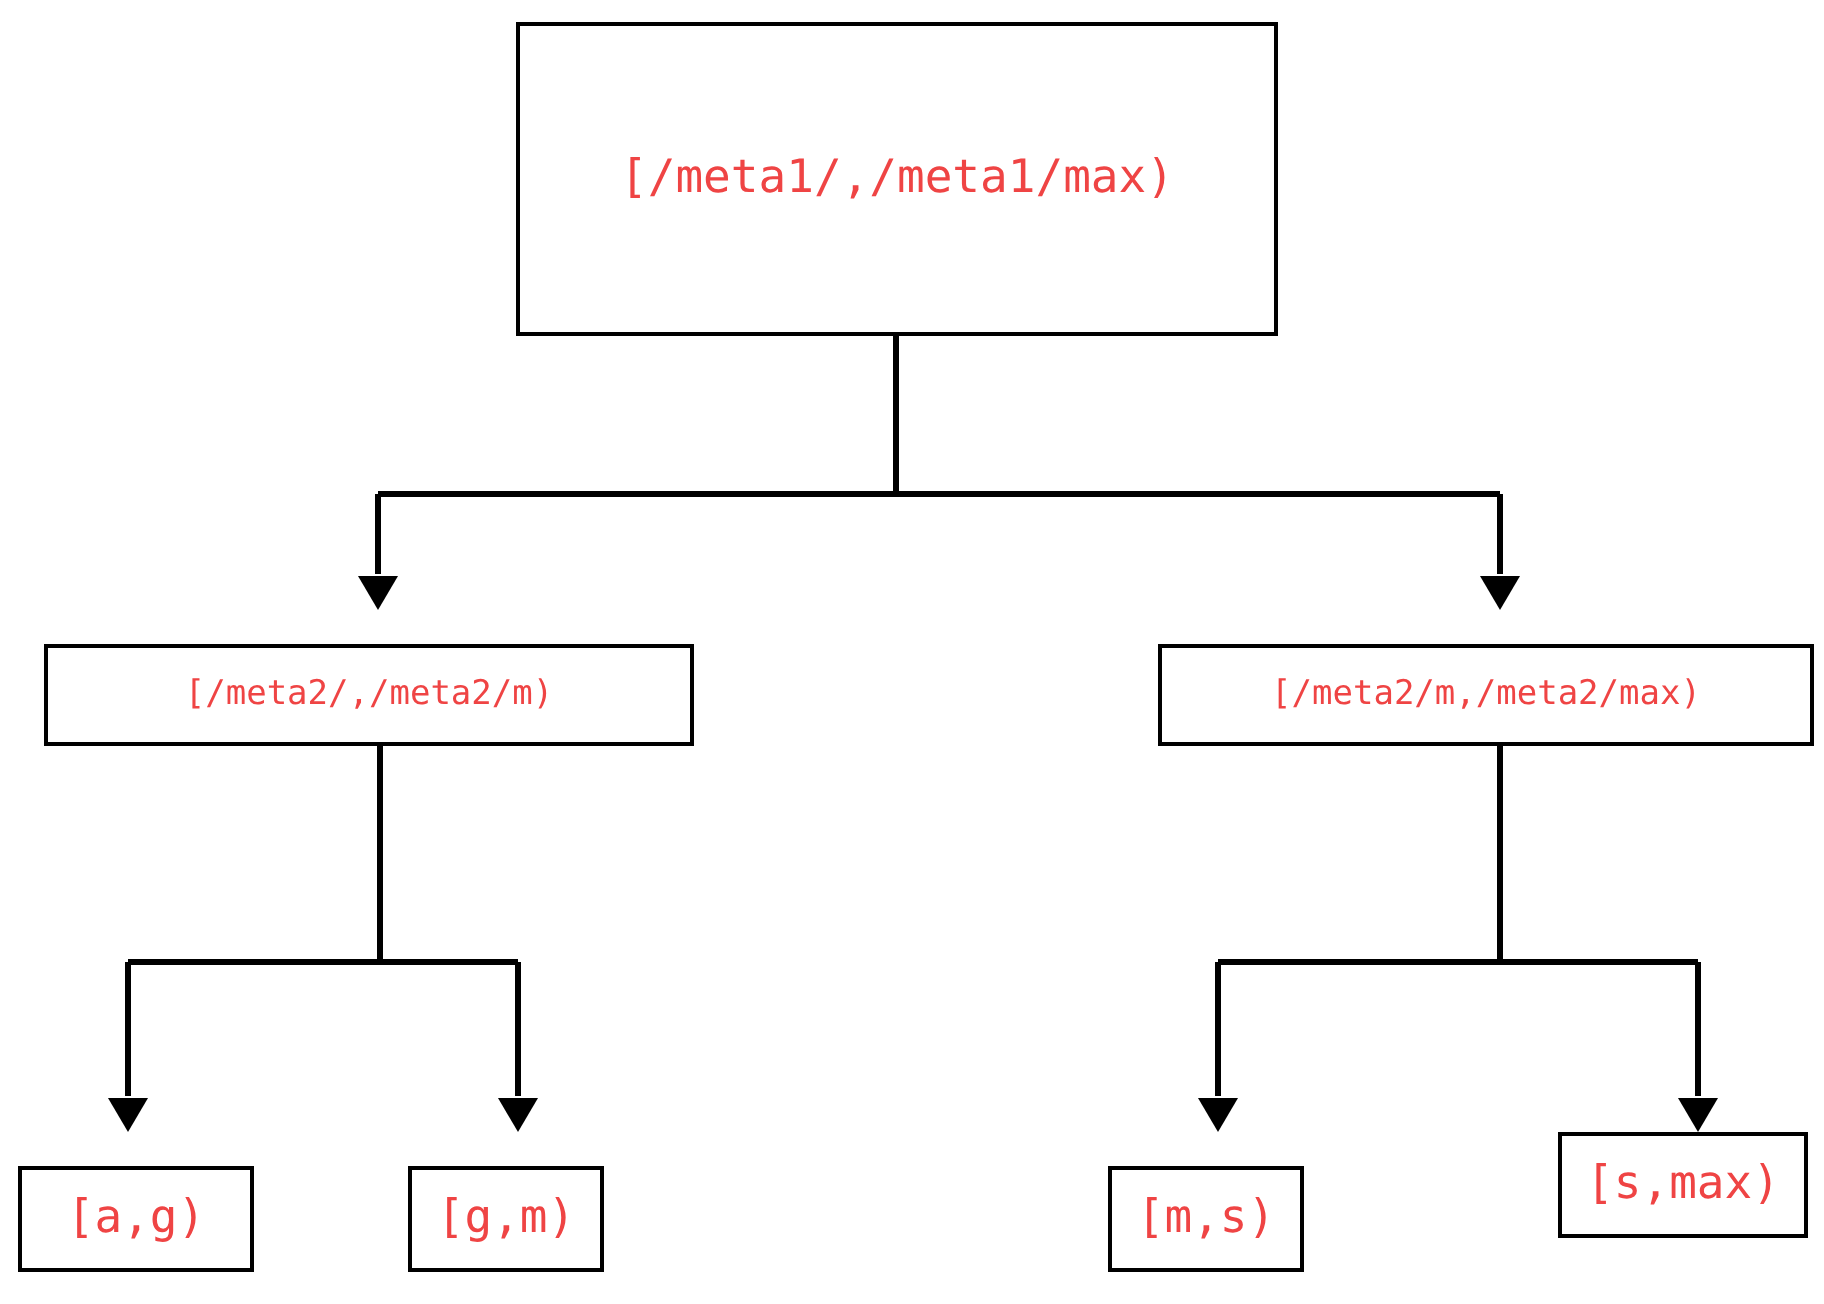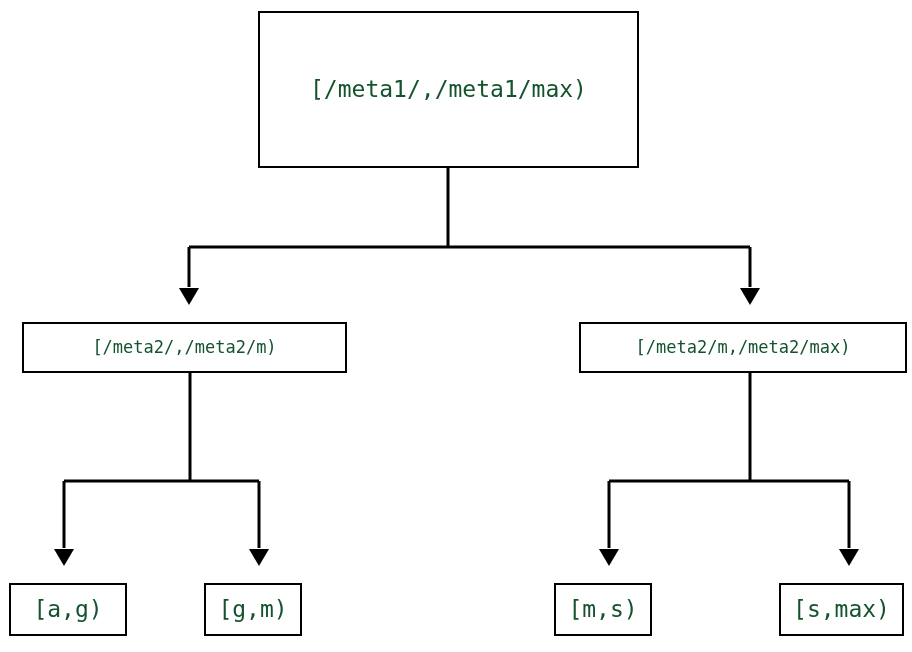--- a/index.html
+++ b/index.html
@@ -31,21 +31,21 @@
     box-sizing: border-box;
     background: #ffffff;
     border: 2px solid #000000;
     display: flex;
     align-items: center;
     justify-content: center;
     z-index: 2;
   }
   .node-label {
     font-family: "DejaVu Sans Mono", "Liberation Mono", monospace;
-    color: #14532d;
+    color: #ef4444;
     white-space: pre;
     line-height: 1;
     letter-spacing: 0px;
   }
   .node-root .node-label { font-size: 23px; }
   .node-branch .node-label { font-size: 17px; }
   .node-leaf .node-label { font-size: 23px; }
 </style>
 </head>
 <body>
@@ -99,17 +99,17 @@
   </div>
 
   <div class="node node-leaf" style="left: 554px; top: 583px; width: 98px; height: 53px;">
     <span class="node-label">[m,s)</span>
   </div>
 
   <div class="node node-leaf" style="left: 204px; top: 583px; width: 98px; height: 53px;">
     <span class="node-label">[g,m)</span>
   </div>
 
-  <div class="node node-leaf" style="left: 779px; top: 583px; width: 125px; height: 53px;">
+  <div class="node node-leaf" style="left: 779px; top: 566px; width: 125px; height: 53px;">
     <span class="node-label">[s,max)</span>
   </div>
 
 </div>
 
 </body></html>

